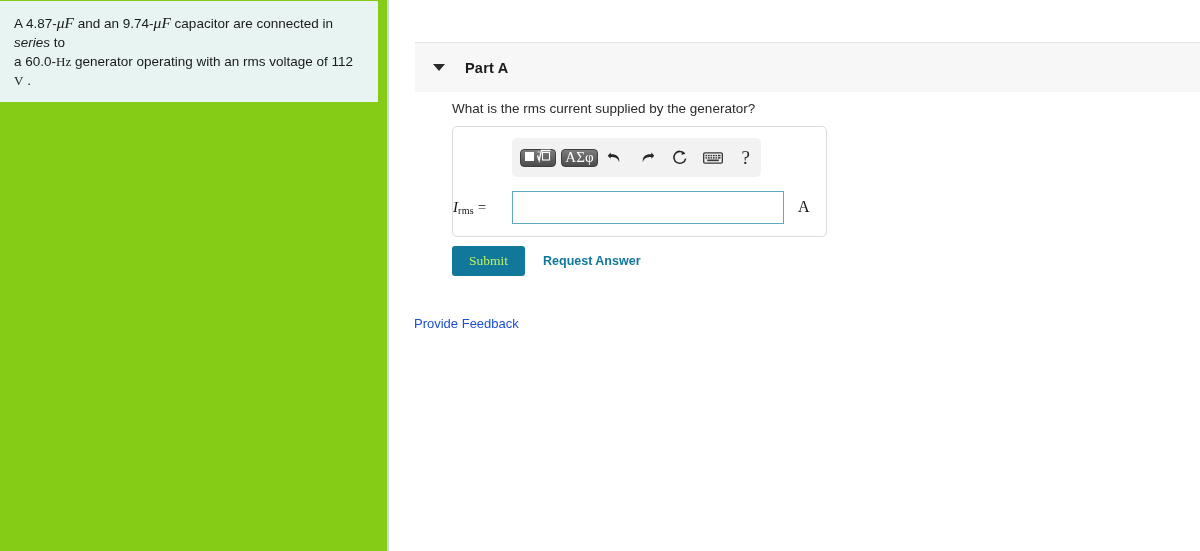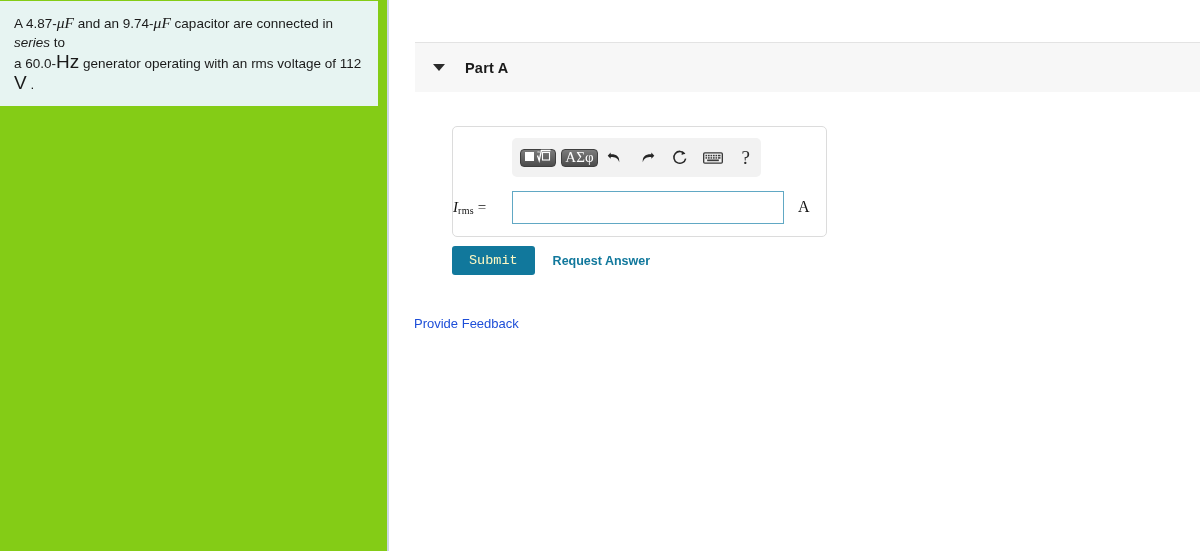--- a/index.html
+++ b/index.html
@@ -33,22 +33,22 @@
     top: 1px;
     width: 378px;
     padding: 12px 14px 12px 14px;
     box-sizing: border-box;
     background: #e7f4f2;
     font-size: 13.5px;
     line-height: 19px;
     color: #1a1a1a;
   }
   .mathserif {
-    font-family: Liberation Sans, sans-serif;
-    font-size: 19px;
+    font-family: Liberation Serif, serif;
+    font-size: 13px;
     letter-spacing: 0;
     margin-top: 40px;
   }
   .mathserif-it {
     font-family: "Liberation Serif", serif;
     font-style: italic;
     font-size: 15.5px;
   }
   .emph { font-style: italic; }
 
@@ -216,24 +216,24 @@
   
   #submit-row {
     position: absolute;
     left: 61px;
     top: 246px;
     display: flex;
     align-items: center;
   }
   #submit-button {
     background: #11789c;
-    color: #fef9c3;
+    color: #bef264;
     border: none;
     border-radius: 3px;
-    font-family: Liberation Mono, monospace;
+    font-family: Liberation Serif, serif;
     font-size: 13.5px;
     padding: 7px 17px;
     cursor: pointer;
   }
   #request-answer-link {
     margin-left: 18px;
     color: #11789c;
     font-size: 12.5px;
     font-weight: bold;
     cursor: pointer;
@@ -259,20 +259,21 @@
   </div>
 </div>
 
 <div id="right-column">
 
   <div id="part-header">
     <div id="collapse-caret"></div>
     <div id="part-title">Part A</div>
   </div>
 
+  <div id="question-text">What is the rms current supplied by the generator?</div>
 
   <div id="answer-box">
 
     <div id="math-toolbar">
 
       <div class="tool-btn">
         <span class="glyph">
           <svg width="28" height="16" viewBox="0 0 28 16" aria-hidden="true">
             <rect x="1" y="4" width="9" height="9" fill="#ffffff"></rect>
             <path d="M13.5 7.5 L15.2 12.5 L17.4 2.5 L26.5 2.5" stroke="#ffffff" stroke-width="1.3" fill="none"></path>

